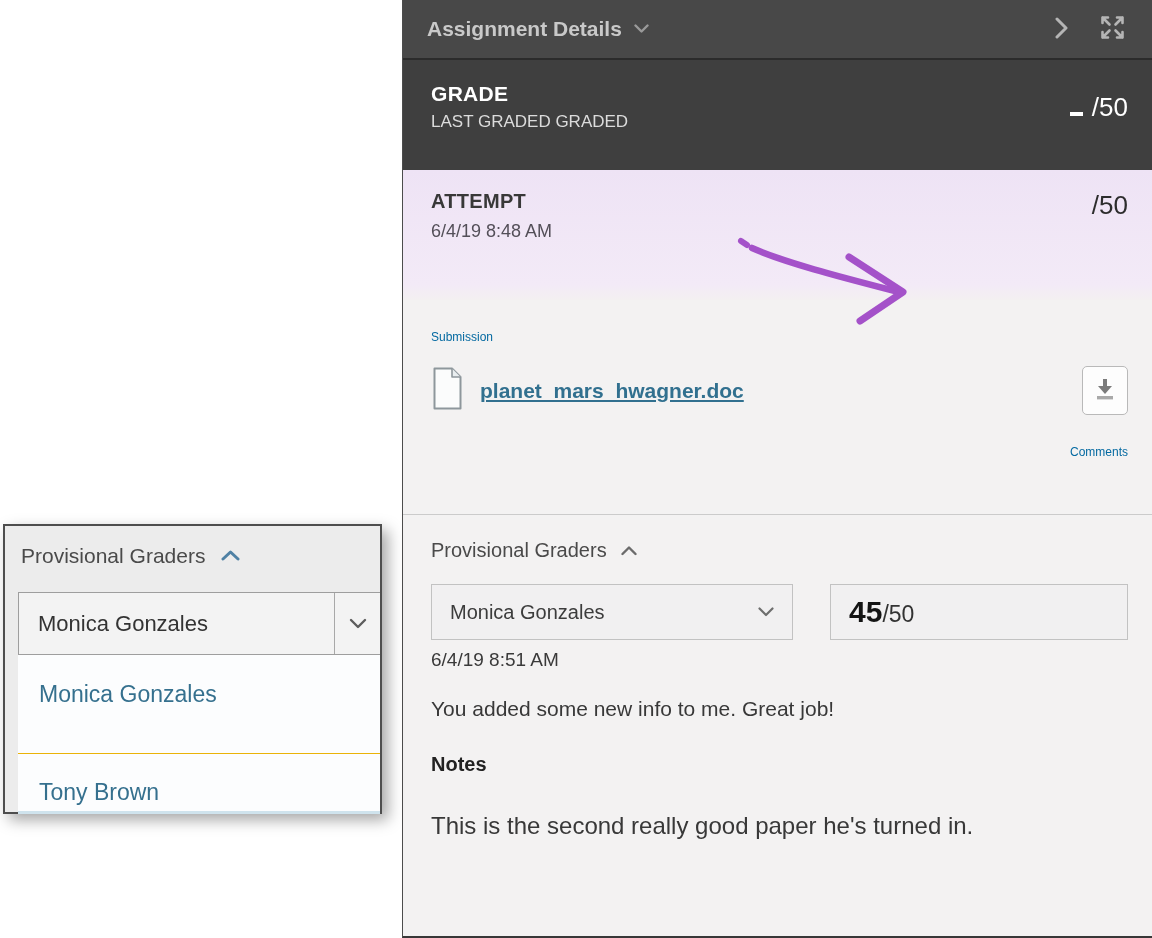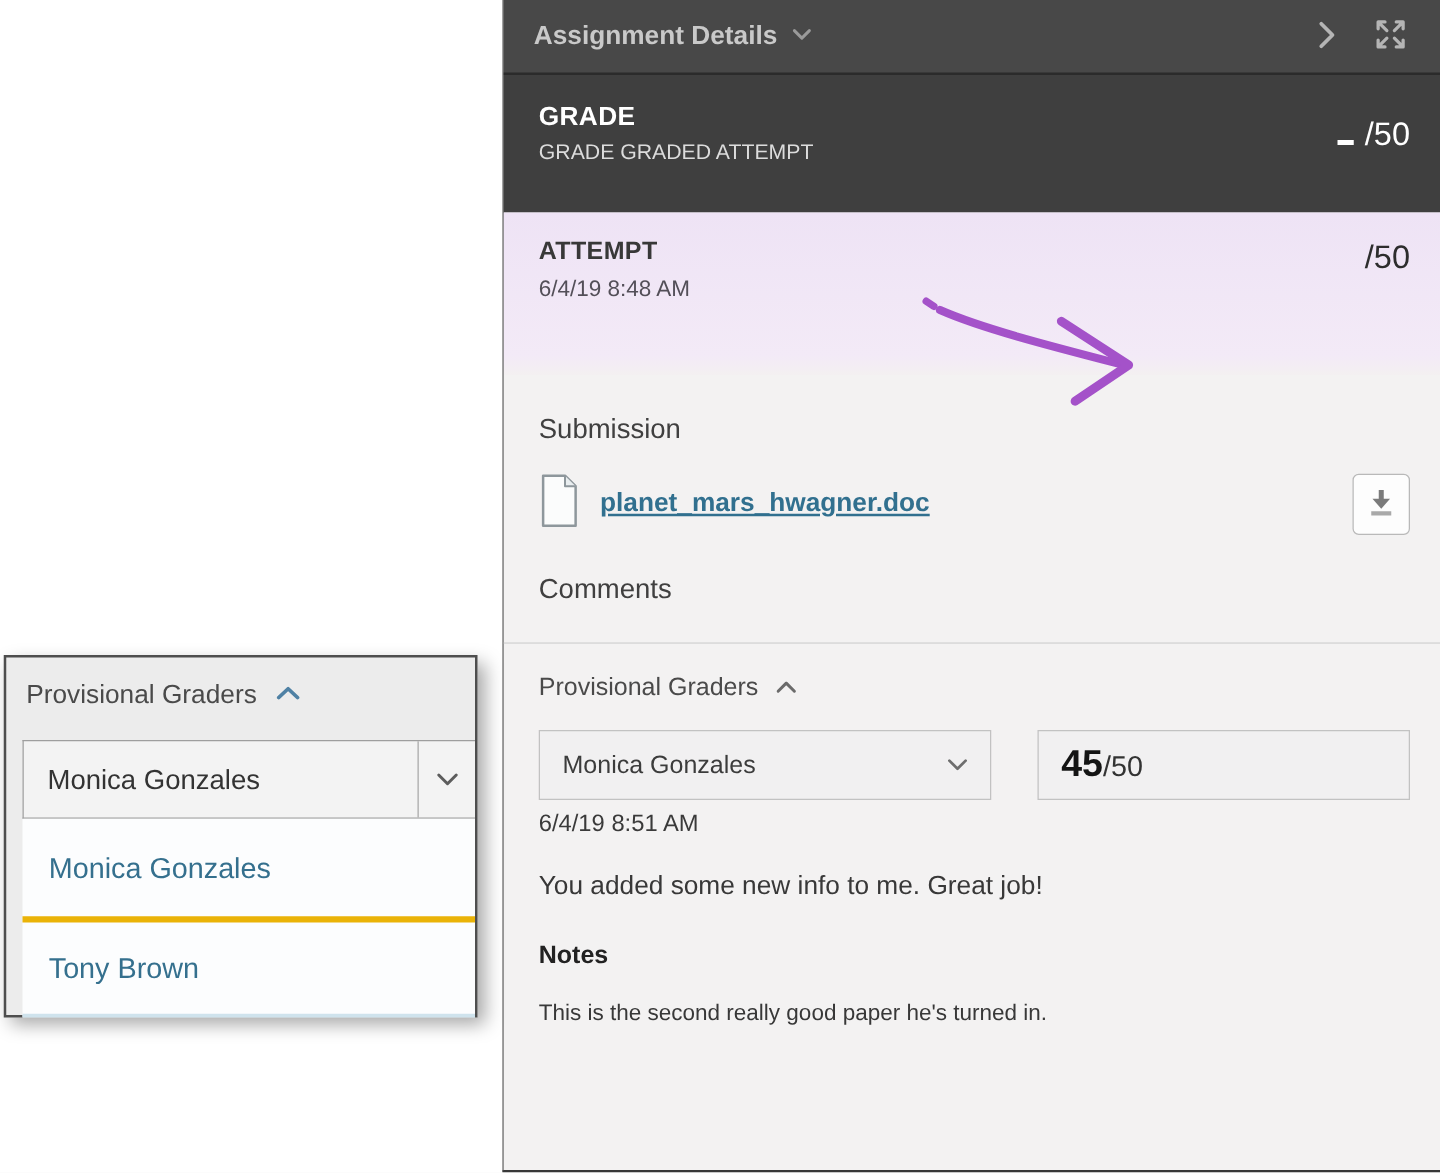--- a/index.html
+++ b/index.html
@@ -26,61 +26,61 @@
   .attempt-section { height:130px; background:linear-gradient(#eee3f5, #f3eaf7 88%, #f3f0f1);
     position:relative; padding:20px 24px 0 28px; }
   .attempt-label { font-size:20px; font-weight:bold; color:#383838; letter-spacing:0.3px; }
   .attempt-date { font-size:18px; color:#534f58; margin-top:8px; }
   .attempt-score { position:absolute; top:20px; right:24px; font-size:26px; color:#2d2d2d; }
   .reconcile-link { position:absolute; right:24px; bottom:4px; font-size:22px; color:#3878a4; text-decoration:none; cursor:pointer; }
 
   .annotation-arrow { position:absolute; left:333px; top:233px; z-index:5; pointer-events:none; }
 
   .submission-section { height:215px; background:#f3f2f2; border-bottom:1px solid #cbcbcb; padding:30px 24px 0 28px; }
-  .muted-label { font-size:22px; color:#404040; }
+  .muted-label { font-size:12px; color:#0369a1; }
   .file-row { display:flex; align-items:center; margin-top:22px; }
   .file-link { font-size:21px; font-weight:bold; color:#31708f; text-decoration:underline; margin-left:16px; cursor:pointer; }
   .download-btn { margin-left:auto; width:46px; height:49px; background:#fdfdfd; border:1px solid #b9b9b9; border-radius:5px;
     display:flex; align-items:center; justify-content:center; cursor:pointer; }
-  .comments-label { margin-top:30px; }
+  .comments-label { margin-top:30px;text-align:right; }
 
   .graders-section { height:421px; background:#f3f2f2; padding:24px 24px 0 28px; }
   .graders-header { display:flex; align-items:center; gap:14px; cursor:pointer; width:fit-content; }
   .graders-title { font-size:20px; color:#4a4a4a; }
   .controls-row { display:flex; margin-top:22px; }
   .grader-select { width:362px; height:56px; background:#f1f0f1; border:1px solid #c2c2c2;
     display:flex; align-items:center; padding:0 18px; cursor:pointer; }
   .grader-select .sel-label { font-size:20px; color:#3c3c3c; }
   .grader-select .sel-chevron { margin-left:auto; display:flex; }
   .score-box { margin-left:auto; width:298px; height:56px; background:#f1f0f1; border:1px solid #c2c2c2;
     display:flex; align-items:baseline; justify-content:flex-start; padding:0 18px; line-height:54px; }
   .score-value { font-size:30px; font-weight:bold; color:#141414; }
   .score-max { font-size:23px; color:#333333; }
 
   .fb-heading { margin-top:30px; font-size:20px; font-weight:bold; color:#222222; }
   .fb-date { margin-top:9px; font-size:19px; color:#3a3a3a; }
   .fb-text { margin-top:26px; font-size:21px; color:#383838; }
   .notes-heading { margin-top:32px; font-size:20px; font-weight:bold; color:#222222; }
-  .notes-text { margin-top:24px; font-size:18px; color:#383838; }
+  .notes-text { margin-top:36px; font-size:24px; color:#383838; }
 
   
   .popup { position:absolute; left:3px; top:524px; width:379px; height:290px; background:#ececec;
     border:2px solid #4e4e4e; box-shadow:6px 6px 14px rgba(0,0,0,0.35); z-index:10; }
   .popup-header { display:flex; align-items:center; gap:16px; padding:18px 0 0 16px; cursor:pointer; width:fit-content; }
   .popup-title { font-size:21px; color:#4a4a4a; }
   .popup-select { margin:24px 0 0 13px; width:calc(100% - 13px); height:63px; background:#f3f3f3;
     border:1px solid #9e9e9e; border-right:none; display:flex; align-items:stretch; cursor:pointer; }
   .popup-select .sel-label { font-size:22px; color:#333333; align-self:center; padding-left:19px; }
   .popup-select .chev-cell { margin-left:auto; width:46px; border-left:1px solid #a8a8a8;
     display:flex; align-items:center; justify-content:center; }
   .popup-list { margin-left:13px; width:calc(100% - 13px); height:159px; background:#fcfdfe;
     border-bottom:3px solid #cfe3ed; }
   .popup-option { height:78px; display:flex; align-items:center; padding-left:21px;
     font-size:23px; color:#35708e; cursor:pointer; }
-  .popup-option + .popup-option { border-top:5px solid #eab308; }
+  .popup-option + .popup-option { border-top:1px solid #eab308;margin-top:20px; }
 </style>
 </head>
 <body>
 
 <div class="main-panel">
 
   <div class="panel-header">
     <div class="panel-title-wrap">
       <span class="panel-title">Assignment Details</span>
       <span>
@@ -106,21 +106,21 @@
             <path d="M16.5 16.5 L23.5 23.5 M18 23.5 H23.5 V18"></path>
           </svg>
         </span>
       </button>
     </div>
   </div>
 
   <div class="grade-section">
     <div>
       <div class="grade-label">GRADE</div>
-      <div class="grade-sublabel">GRADE GRADED ATTEMPT</div>
+      <div class="grade-sublabel">LAST GRADED GRADED</div>
     </div>
     <div class="grade-score">
       <span class="empty-dash"></span>
       <span>/50</span>
     </div>
   </div>
 
   <div class="attempt-section">
     <div class="attempt-label">ATTEMPT</div>
     <div class="attempt-date">6/4/19 8:48 AM</div>

